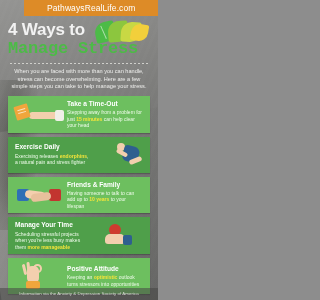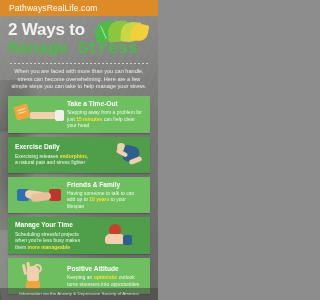--- a/index.html
+++ b/index.html
@@ -32,21 +32,21 @@
     position:absolute; left:6px; top:232px; width:60px; height:3px;
     background:rgba(236,236,232,.55);
     transform:rotate(-22deg);
   }
 
   
   .topbar {
     position:relative; z-index:5;
     height:16px;
     background:#dd8b27;
-    display:flex; align-items:center; padding-left:9px;
+    display:flex; align-items:center; padding-left:23px;margin-left:24px;
   }
   .topbar-text {
     color:#ffffff; font-size:8.5px; letter-spacing:.1px; line-height:1;
   }
 
   
   .title-block {
     position:relative; z-index:5;
     height:46px; padding:4px 8px 0 8px;
   }
@@ -227,21 +227,21 @@
 
   <div class="bg-road"></div>
   <div class="bg-trees"></div>
   <div class="bg-line"></div>
 
   <div class="topbar">
     <span class="topbar-text">PathwaysRealLife.com</span>
   </div>
 
   <div class="title-block">
-    <div class="title-line1">2 Ways to</div>
+    <div class="title-line1">4 Ways to</div>
     <div class="title-line2">Manage Stress</div>
     <div class="leaves">
       <span class="leaf l1">
           <span class="leaf-vein"></span>
         </span>
       <span class="leaf l2"></span>
       <span class="leaf l3"></span>
       <span class="leaf l4"></span>
     </div>
   </div>

